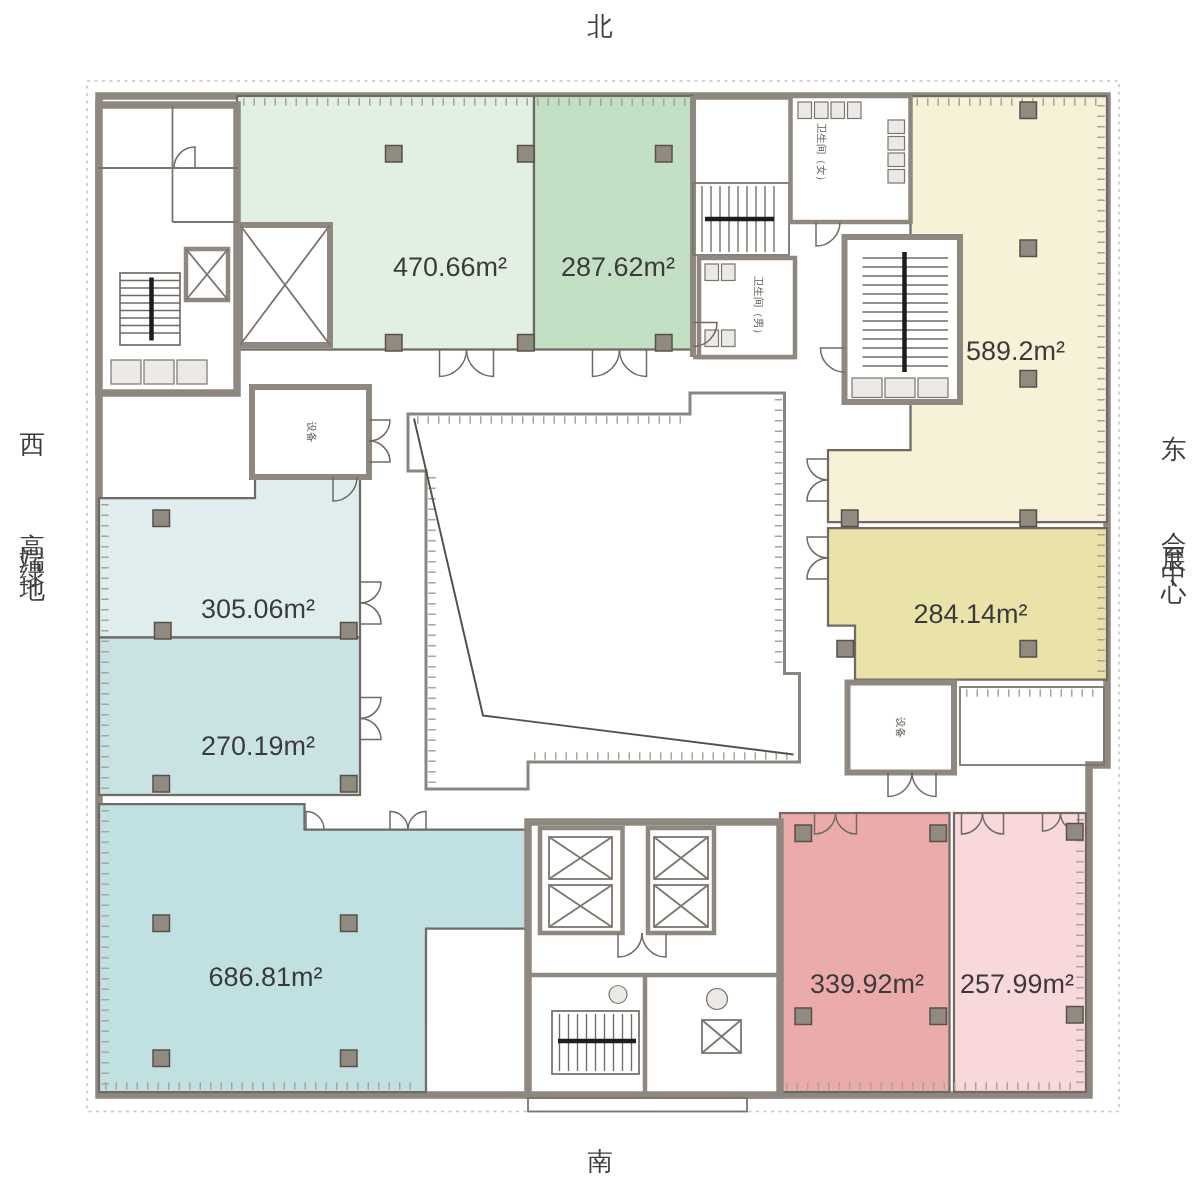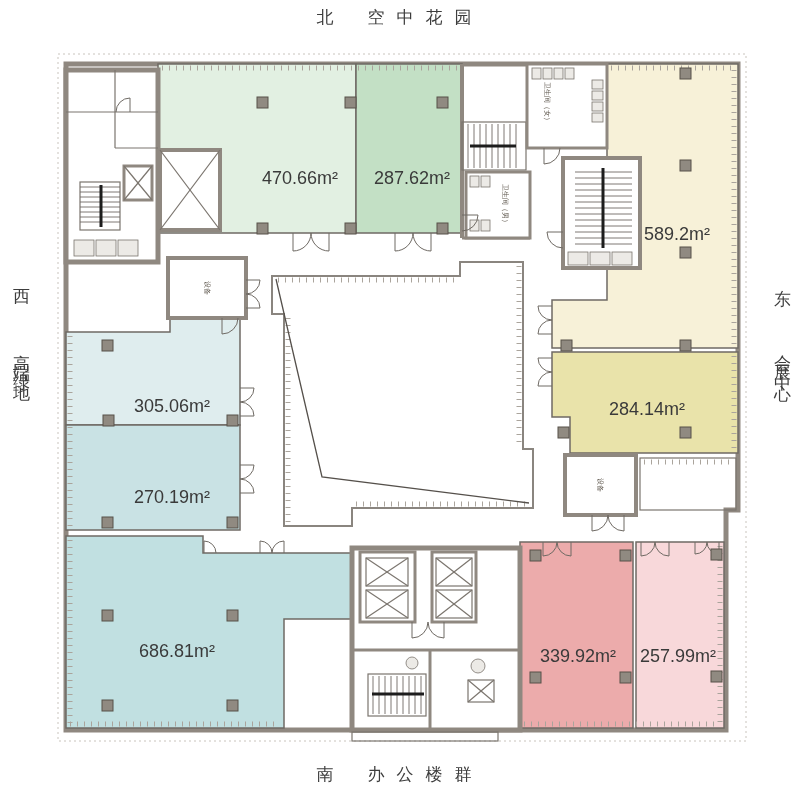--- a/index.html
+++ b/index.html
@@ -25,25 +25,23 @@
   .darkbar{stroke:#1d1d1d;stroke-width:3;}
   .fixture{fill:#eceae6;stroke:#7b756e;stroke-width:0.8;}
 </style>
 </head>
 <body>
 
 <div class="stage">
 
   <div class="dir-row" style="top:6px;">
     <span>北</span>
-    <span class="spread">空中花园</span>
   </div>
   <div class="dir-row" style="top:763px;">
     <span>南</span>
-    <span class="spread">办公楼群</span>
   </div>
   <div class="dir-col" style="left:11px;top:276px;">西</div>
   <div class="dir-col spread" style="left:11px;top:341px;">高端绿地</div>
   <div class="dir-col" style="left:772px;top:276px;">东</div>
   <div class="dir-col spread" style="left:772px;top:341px;">会展中心</div>
 
   <svg width="800" height="795" viewBox="0 0 800 795">
 
     <path d="M58,54 H746 V741 H58 Z" stroke="#c9c4bd" stroke-width="1" stroke-dasharray="2,3" fill="none"></path>
 

